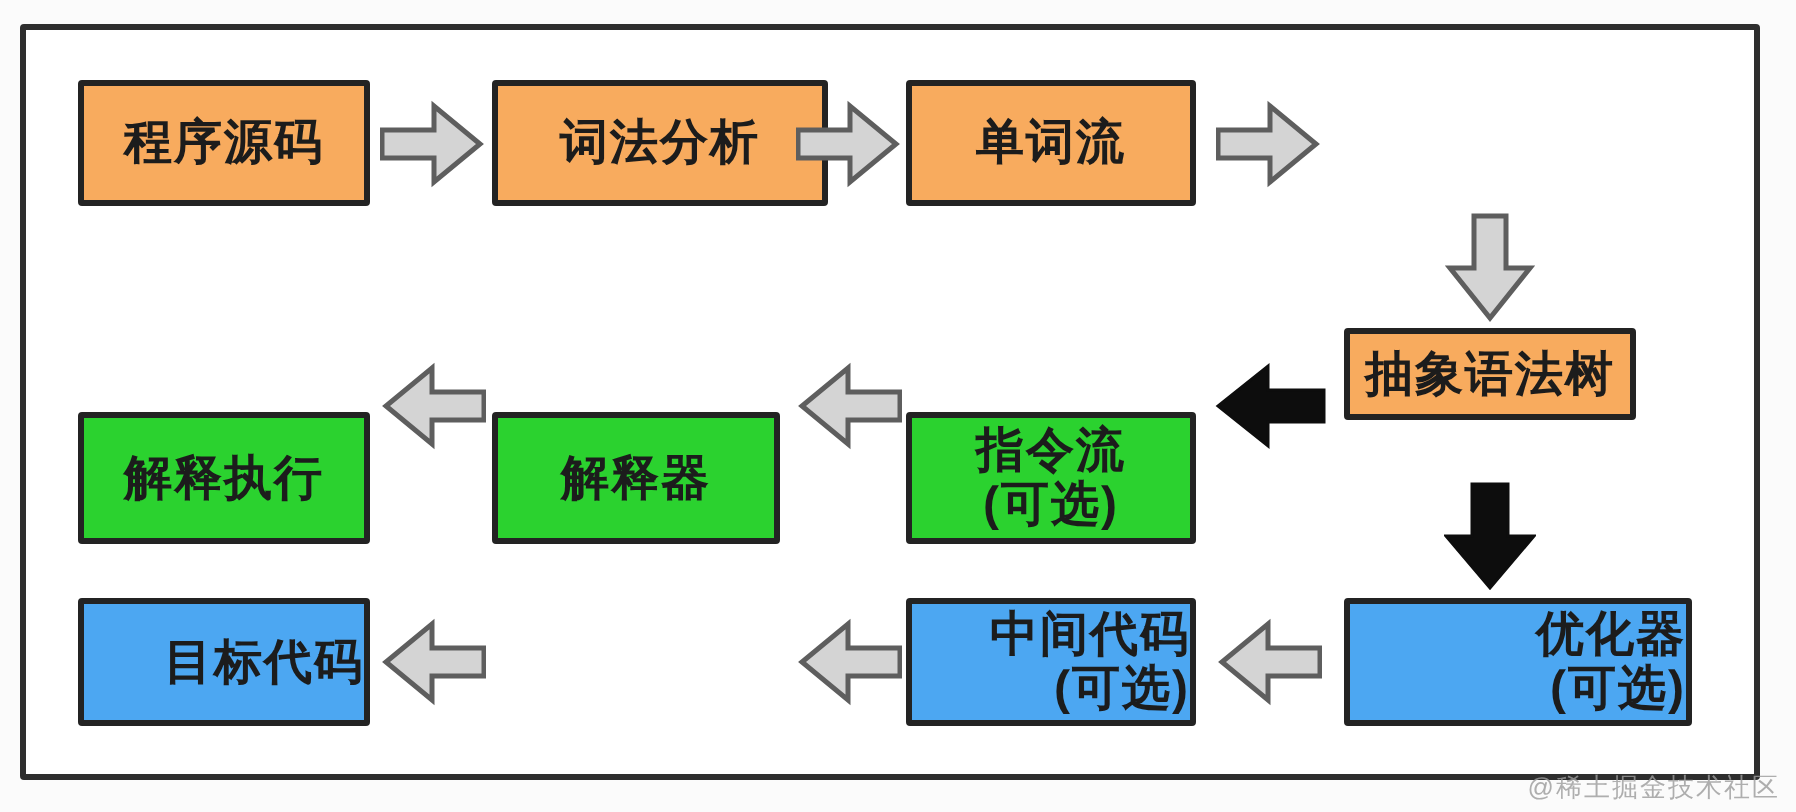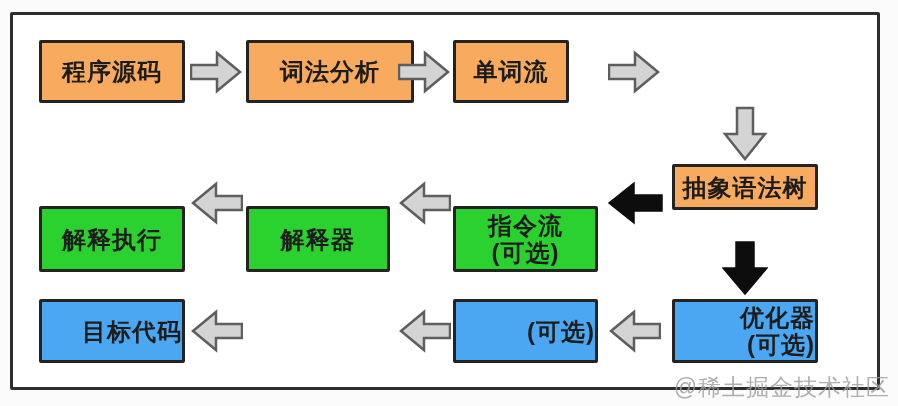--- a/index.html
+++ b/index.html
@@ -50,21 +50,21 @@
   }
   .arrow-black polygon{
     fill:var(--arrow-black,#0d0d0d);
     stroke:var(--arrow-black,#0d0d0d);
     stroke-width:1.5;
     stroke-linejoin:miter;
   }
   .watermark{
     position:absolute;
     right:8px;bottom:3px;
-    font-size:23px;
+    font-size:13px;
     letter-spacing:1px;
     color:#9c9c9c;
     opacity:.8;
     font-weight:400;
   }
 </style>
 </head>
 <body>
 
 <div class="stage">
@@ -83,21 +83,21 @@
   <div class="node orange" style="left:246px;top:40px;width:168px;height:63px">
     <span>词法分析</span>
   </div>
 
   <div class="arrow arrow-gray" style="left:398px;top:50px">
     <svg width="53" height="44" viewBox="0 0 53 44">
         <polygon points="1,15 27,15 27,3 50,22 27,41 27,29 1,29"></polygon>
       </svg>
   </div>
 
-  <div class="node orange" style="left:453px;top:40px;width:116px;height:63px">
+  <div class="node orange" style="left:453px;top:40px;width:145px;height:63px">
     <span>单词流</span>
   </div>
 
   <div class="arrow arrow-gray" style="left:608px;top:50px">
     <svg width="53" height="44" viewBox="0 0 53 44">
         <polygon points="1,15 27,15 27,3 50,22 27,41 27,29 1,29"></polygon>
       </svg>
   </div>
 
 
@@ -159,28 +159,29 @@
   </div>
 
 
   <div class="arrow arrow-gray" style="left:398px;top:309px">
     <svg width="53" height="44" viewBox="0 0 53 44">
         <polygon points="52,15 26,15 26,3 3,22 26,41 26,29 52,29"></polygon>
       </svg>
   </div>
 
   <div class="node blue" style="left:453px;top:299px;width:145px;height:64px">
+    <span>中间代码</span>
     <span>(可选)</span>
   </div>
 
   <div class="arrow arrow-gray" style="left:608px;top:309px">
     <svg width="53" height="44" viewBox="0 0 53 44">
         <polygon points="52,15 26,15 26,3 3,22 26,41 26,29 52,29"></polygon>
       </svg>
   </div>
 
-  <div class="node blue" style="left:672px;top:299px;width:146px;height:64px">
+  <div class="node blue" style="left:672px;top:299px;width:174px;height:64px">
     <span>优化器</span>
     <span>(可选)</span>
   </div>
 
   <div class="watermark">@稀土掘金技术社区</div>
 </div>
 
 </body></html>

